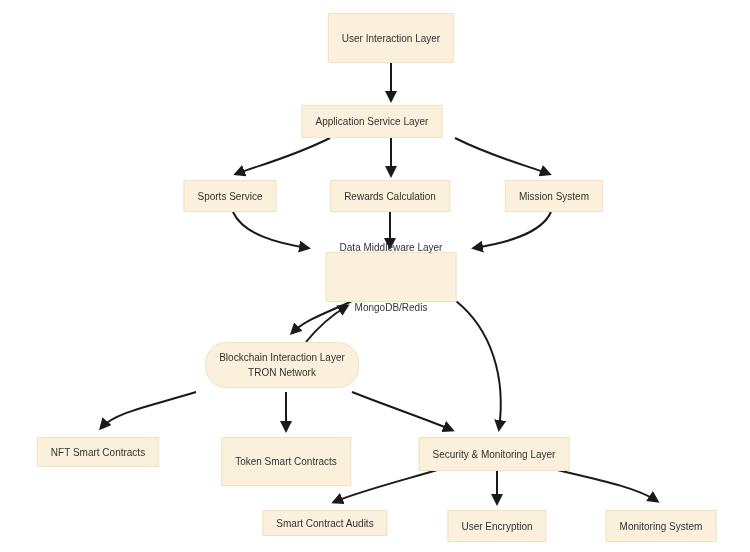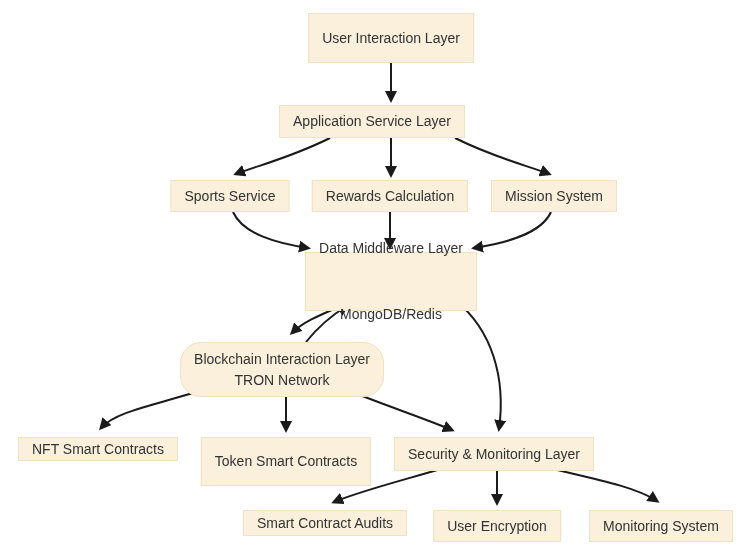--- a/index.html
+++ b/index.html
@@ -20,21 +20,21 @@
     left: 0; top: 0;
     width: 750px;
     height: 552px;
   }
   .node {
     position: absolute;
     transform: translateX(-50%);
     background: var(--node-fill, #faf0dc);
     border: 1px solid var(--node-border, #f0e2c2);
     color: var(--text-color, #333333);
-    font-size: 14px;
+    font-size: 10px;
     line-height: 1.5;
     padding: 0 13px;
     display: flex;
     flex-direction: column;
     justify-content: center;
     align-items: center;
     white-space: nowrap;
     box-sizing: border-box;
     text-align: center;
   }
@@ -85,29 +85,29 @@
       </div>
       <div class="node" style="left: 230px; top: 180px; height: 32px;">
         <span class="line">Sports Service</span>
       </div>
       <div class="node" style="left: 390px; top: 180px; height: 32px;">
         <span class="line">Rewards Calculation</span>
       </div>
       <div class="node" style="left: 554px; top: 180px; height: 32px;">
         <span class="line">Mission System</span>
       </div>
-      <div class="node" style="left: 391px; top: 252px; height: 59px; gap: 45px;">
+      <div class="node" style="left: 391px; top: 252px; height: 50px; gap: 45px;">
         <span class="line">Data Middleware Layer</span>
         <span class="line">MongoDB/Redis</span>
       </div>
-      <div class="node" style="left: 282px; top: 342px; height: 55px; border-radius: 21px;">
+      <div class="node" style="left: 282px; top: 342px; height: 46px; border-radius: 21px;">
         <span class="line">Blockchain Interaction Layer</span>
         <span class="line">TRON Network</span>
       </div>
-      <div class="node" style="left: 98px; top: 437px; height: 24px; align-items: flex-end;">
+      <div class="node" style="left: 98px; top: 437px; height: 30px; align-items: flex-end;">
         <span class="line">NFT Smart Contracts</span>
       </div>
       <div class="node" style="left: 286px; top: 437px; height: 49px;">
         <span class="line">Token Smart Contracts</span>
       </div>
       <div class="node" style="left: 494px; top: 437px; height: 34px;">
         <span class="line">Security &amp; Monitoring Layer</span>
       </div>
       <div class="node" style="left: 325px; top: 510px; height: 26px;">
         <span class="line">Smart Contract Audits</span>

